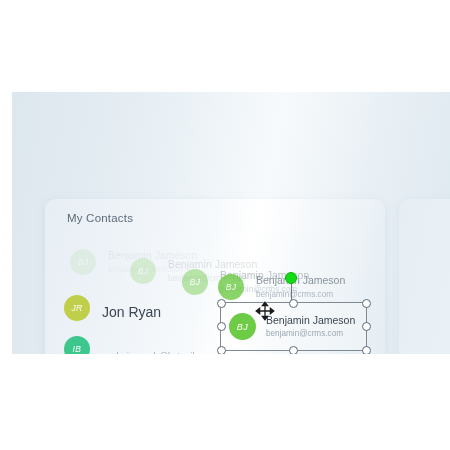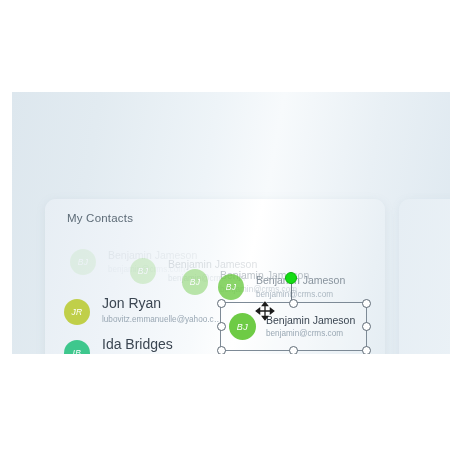--- a/index.html
+++ b/index.html
@@ -126,28 +126,26 @@
       <div class="cinfo">
         <div class="cname">Benjamin Jameson</div>
         <div class="cmail">benjamin@crms.com</div>
       </div>
     </div>
 
     <div class="contact" style="top:203px">
       <div class="avatar" style="background:#c0cf49">JR</div>
       <div class="cinfo">
         <div class="cname">Jon Ryan</div>
-        <div class="cmail">lubovitz.emmanuelle@yahoo.com</div>
       </div>
     </div>
 
     <div class="contact" style="top:244px">
       <div class="avatar" style="background:#3ec78d">IB</div>
       <div class="cinfo">
-        <div class="cname">Ida Bridges</div>
         <div class="cmail" style="max-width:none">predovic_carole@hotmail.com</div>
       </div>
     </div>
 
     <div class="rot-stem"></div>
     <div class="rot-knob"></div>
 
     <div class="selbox">
       <div class="inner">
         <div class="avatar">BJ</div>

